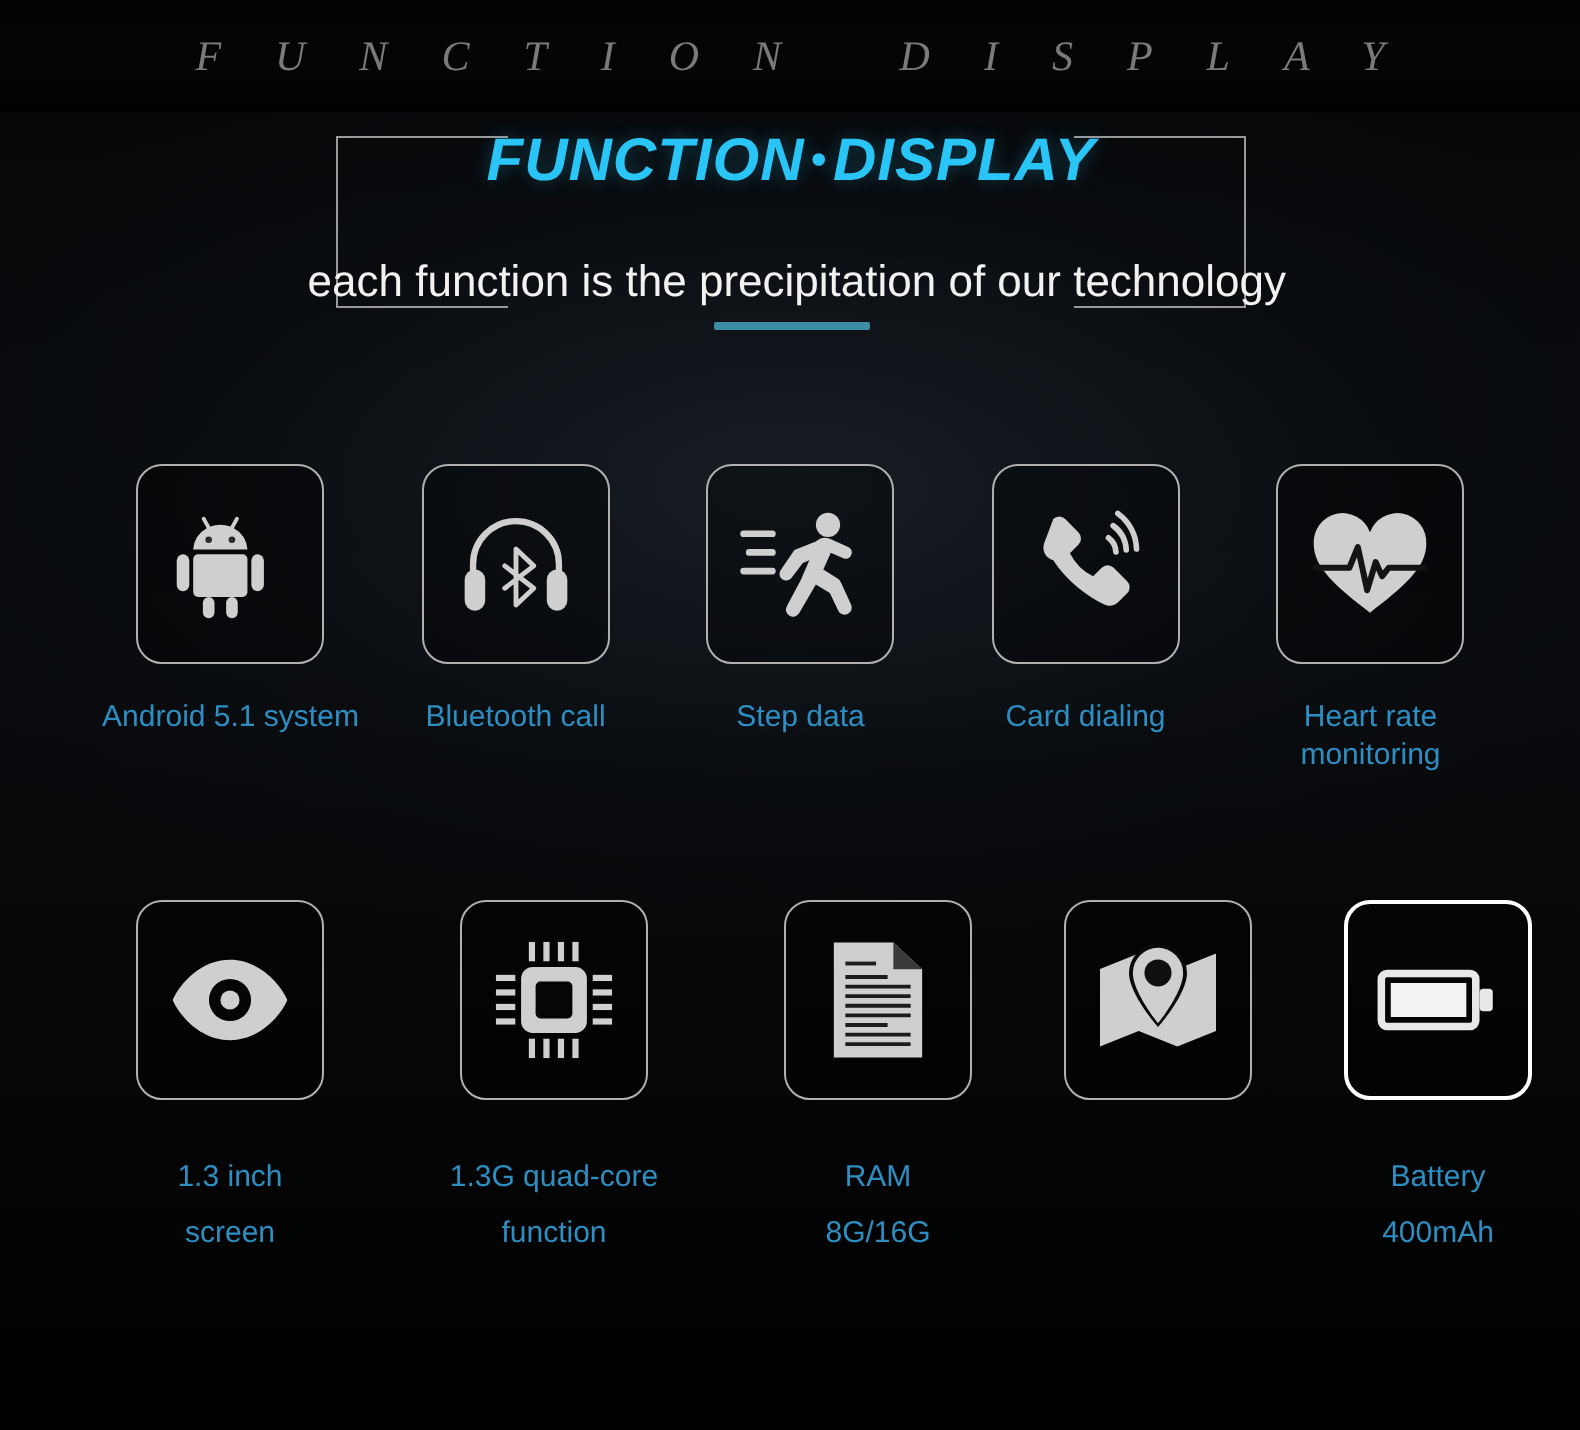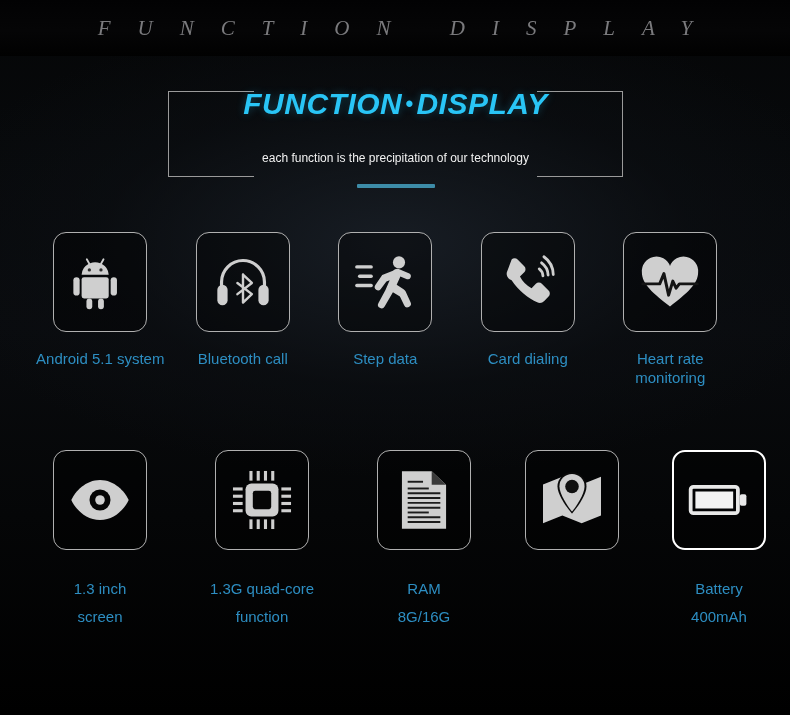--- a/index.html
+++ b/index.html
@@ -42,21 +42,21 @@
     letter-spacing: 27px;
     text-indent: 27px;
     white-space: nowrap;
     opacity: 0.88;
   }
 
   
   .title-block {
     position: absolute;
     left: 168px;
-    top: 91px;
+    top: 68px;
     width: 455px;
     height: 86px;
   }
   .bracket {
     position: absolute;
     top: 0;
     width: 86px;
     height: 86px;
     box-sizing: border-box;
   }
@@ -91,23 +91,23 @@
     font-size: 22px;
     vertical-align: 3px;
     padding: 0 3px;
   }
 
   .subtitle {
     position: absolute;
     left: -20px;
     top: 60px;
     width: 495px;
-    text-align: center;
+    text-align: right;
     color: #f2f2f2;
-    font-size: 12px;
+    font-size: 22px;
     white-space: nowrap;
   }
 
   .underline {
     position: absolute;
     left: 0;
     top: 93px;
     width: 455px;
     display: flex;
     justify-content: center;
@@ -130,21 +130,21 @@
   .row-1 { top: 232px; }
   .row-2 { top: 450px; gap: 20px; }
 
   .cell {
     width: 142.5px;
     margin-left: 0;
     display: flex;
     flex-direction: column;
     align-items: center;
   }
-  .row .cell:first-child { margin-left: 29px; }
+  .row .cell:first-child { margin-left: 44px; }
 
   .icon-box {
     width: 94px;
     height: 100px;
     box-sizing: border-box;
     border: 1px solid #b0b0b0;
     border-radius: 13px;
     display: flex;
     align-items: center;
     justify-content: center;

